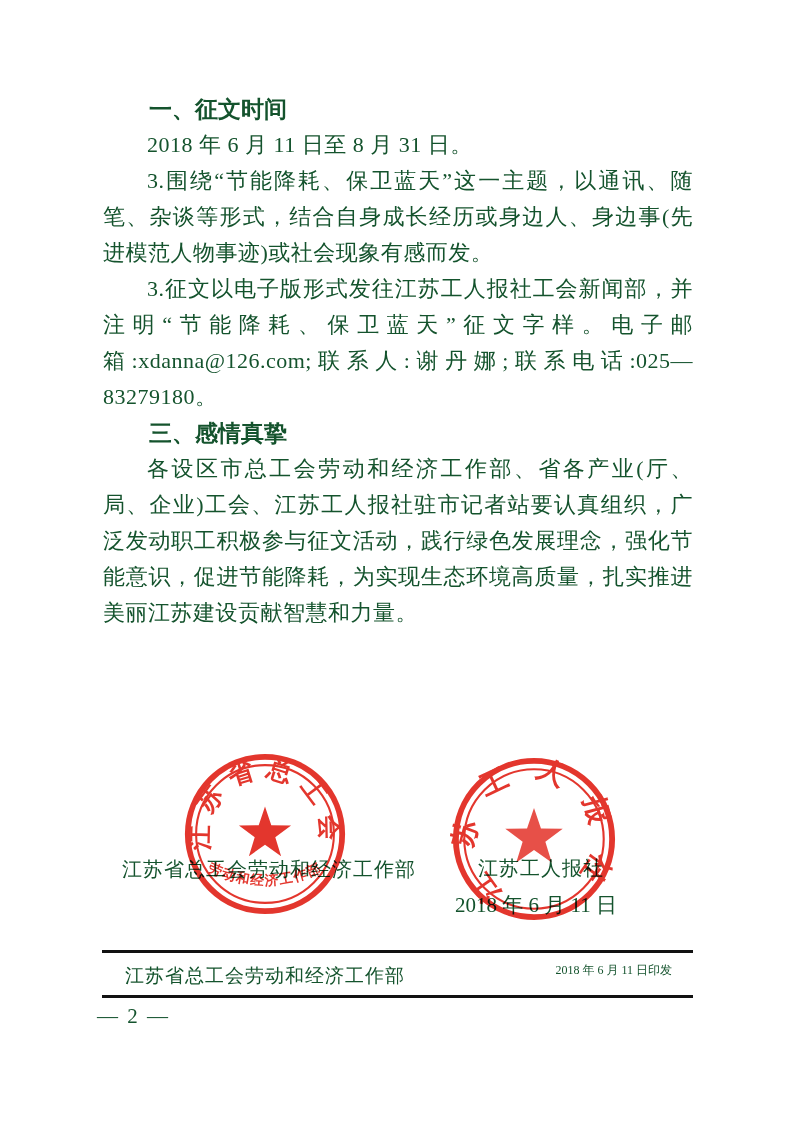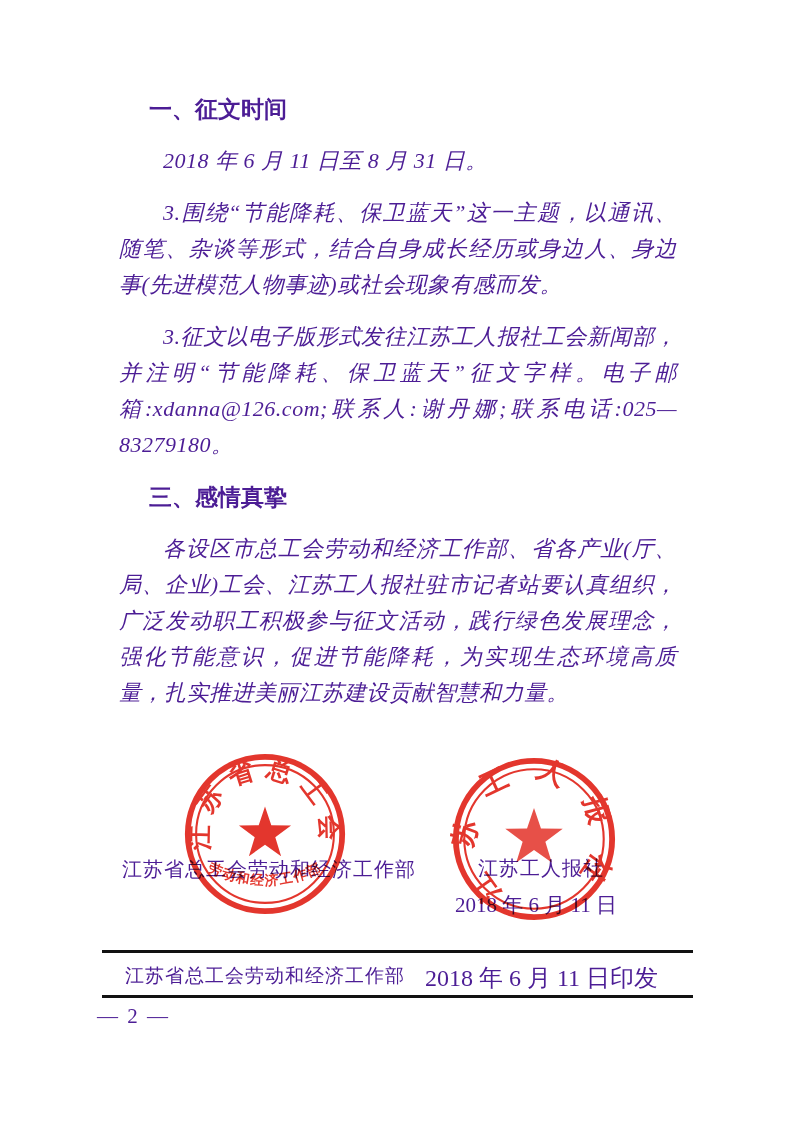--- a/index.html
+++ b/index.html
@@ -2,42 +2,41 @@
 <html><head>
 <meta charset="utf-8">
 <style>
   html,body{margin:0;padding:0;background:#ffffff;}
   .page{
     position:relative;
     width:793px;height:1122px;
     background:#ffffff;
     overflow:hidden;
     font-family:"Liberation Serif","DejaVu Serif",serif;
-    color:#4c1d95;
+    color:#14532d;
   }
   .content{
     position:absolute;
     left:103px;top:91px;width:590px;
     font-size:22px;line-height:36px;
     text-align:justify;
     letter-spacing:0.5px;
   }
   .heading{
     font-family:"Liberation Sans","DejaVu Sans",sans-serif;
     font-weight:bold;
     font-size:23px;line-height:36px;
     margin:0;
     text-indent:2em;
     text-align:left;
     letter-spacing:0;
   }
   .para{
-    margin:16px;
+    margin:0;
     text-indent:2em;
-    font-style:italic;
   }
   .sig-left{
     position:absolute;left:122px;top:856px;
     font-size:20px;letter-spacing:1px;white-space:nowrap;
   }
   .sig-right{
     position:absolute;left:478px;top:855px;
     font-size:20px;letter-spacing:1px;white-space:nowrap;
   }
   .sig-date{
@@ -55,22 +54,22 @@
   .footer-rule{
     position:absolute;left:102px;width:591px;height:3px;background:#121212;
   }
   .rule-top{top:950px;}
   .rule-bottom{top:995px;}
   .footer-issuer{
     position:absolute;left:125px;top:963px;
     font-size:19px;letter-spacing:1px;white-space:nowrap;
   }
   .footer-date{
-    position:absolute;right:135px;top:962px;
-    font-size:24px;white-space:nowrap;
+    position:absolute;right:121px;top:962px;
+    font-size:12px;white-space:nowrap;
   }
   .page-number{
     position:absolute;left:97px;top:1004px;
     font-size:21px;letter-spacing:2px;white-space:nowrap;
   }
 </style>
 </head>
 <body>
 
 <div class="page">

